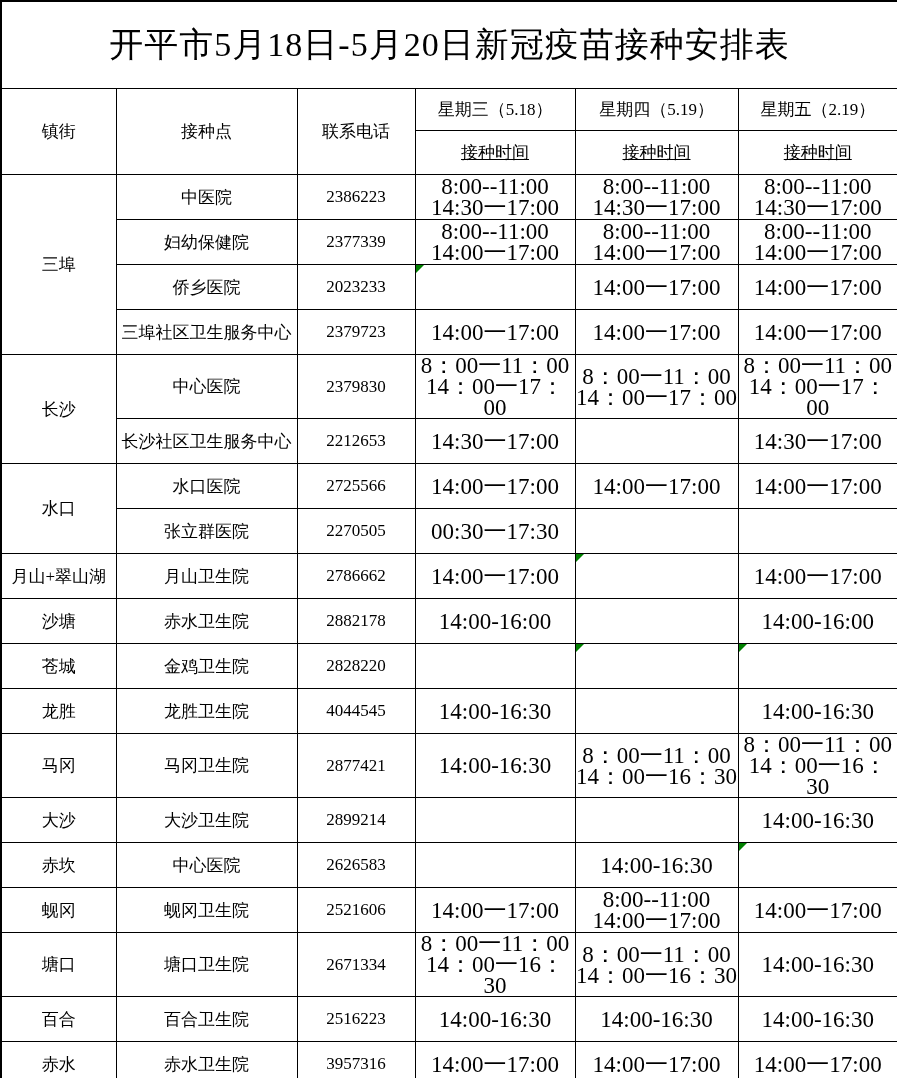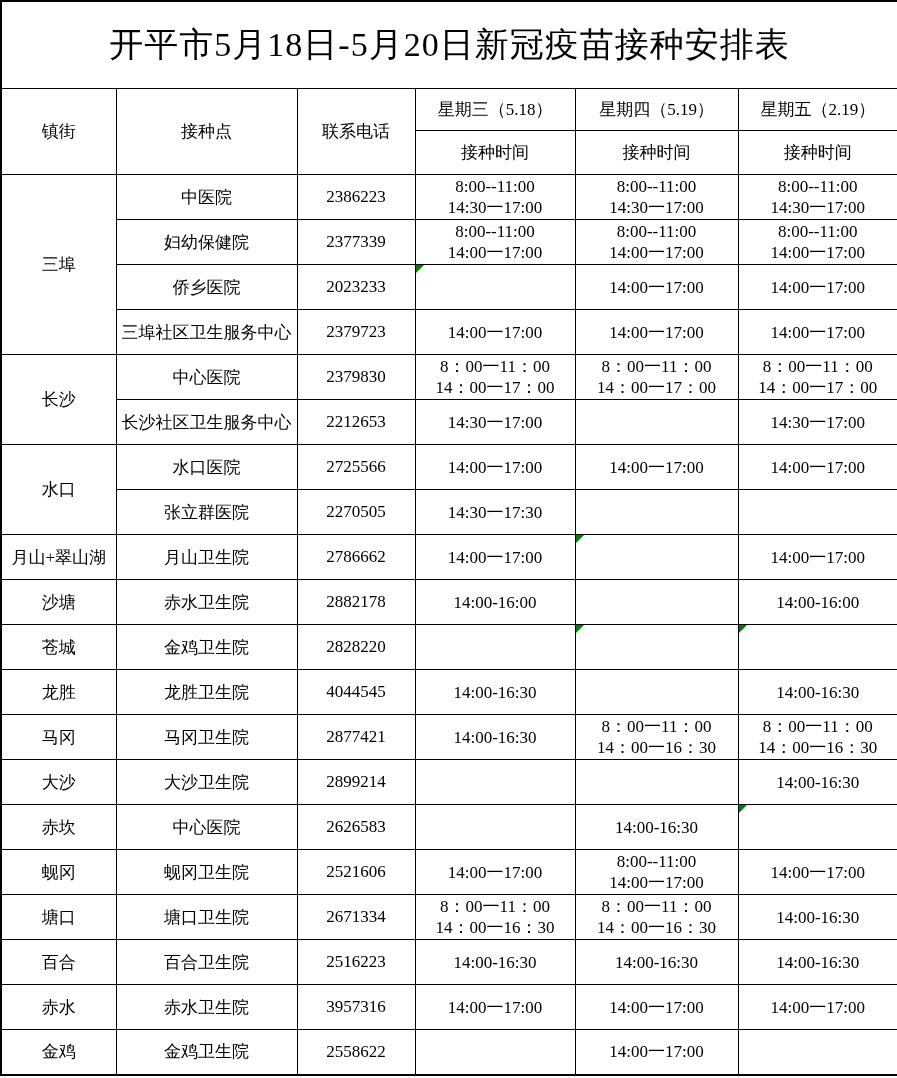--- a/index.html
+++ b/index.html
@@ -23,28 +23,28 @@
     overflow: hidden;
   }
   th.title-cell {
     height: 86px;
     font-size: 34px;
     font-weight: bold;
     letter-spacing: 1px;
   }
   thead th { font-size: 17px; }
   tr.day-header-row th { height: 41px; text-align: center; }
-  tr.sub-header-row th { height: 43px; }
+  tr.sub-header-row th { height: 43px; text-decoration: underline; }
   tbody tr { height: 45px; }
   tbody td { font-size: 17px; }
   td.time {
     position: relative;
     white-space: pre-line;
     line-height: 21px;
-    font-size: 17px;
+    font-size: 23px;
   }
   span.corner {
     position: absolute;
     top: 0;
     left: 0;
     width: 0;
     height: 0;
     border-left: 8px solid #008000;
     border-bottom: 8px solid transparent;
   }
@@ -138,21 +138,21 @@
           <td class="town" rowspan="2">水口</td>
           <td>水口医院</td>
           <td>2725566</td>
           <td class="time">14:00一17:00</td>
           <td class="time">14:00一17:00</td>
           <td class="time">14:00一17:00</td>
         </tr>
         <tr>
           <td>张立群医院</td>
           <td>2270505</td>
-          <td class="time">14:30一17:30</td>
+          <td class="time">00:30一17:30</td>
           <td class="time"></td>
           <td class="time"></td>
         </tr>
         <tr>
           <td class="town" rowspan="1">月山+翠山湖</td>
           <td>月山卫生院</td>
           <td>2786662</td>
           <td class="time">14:00一17:00</td>
           <td class="time"><span class="corner" style="border-left-color: rgb(0, 128, 0);"></span></td>
           <td class="time">14:00一17:00</td>

